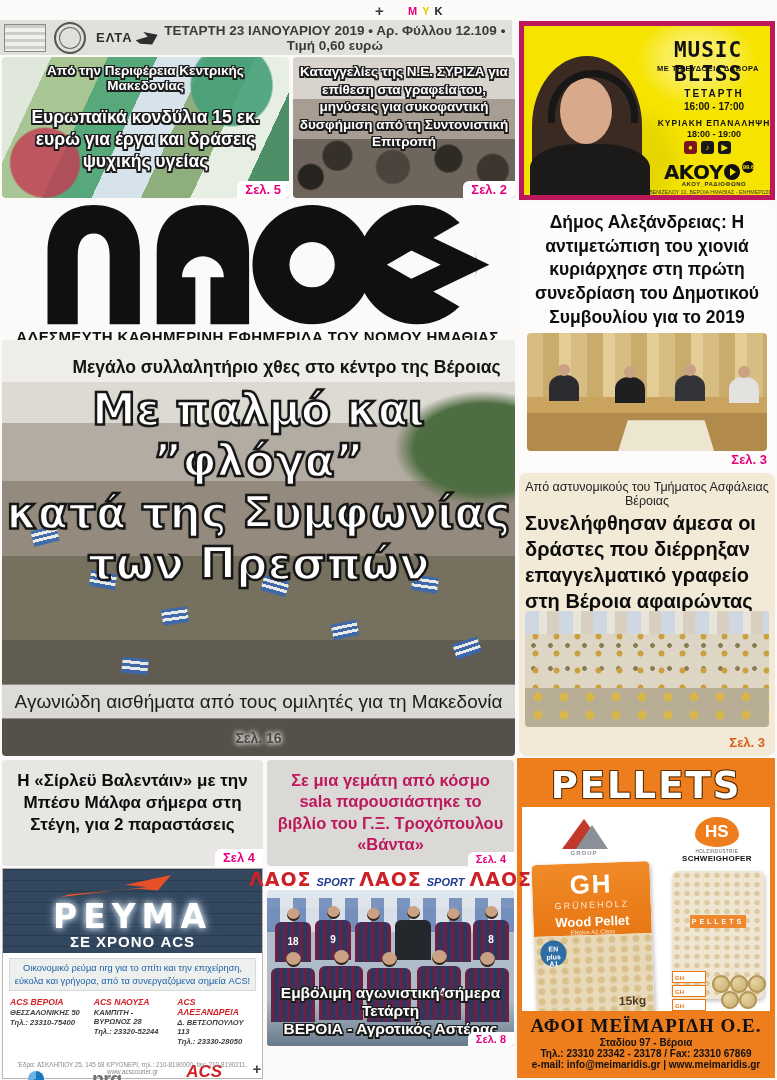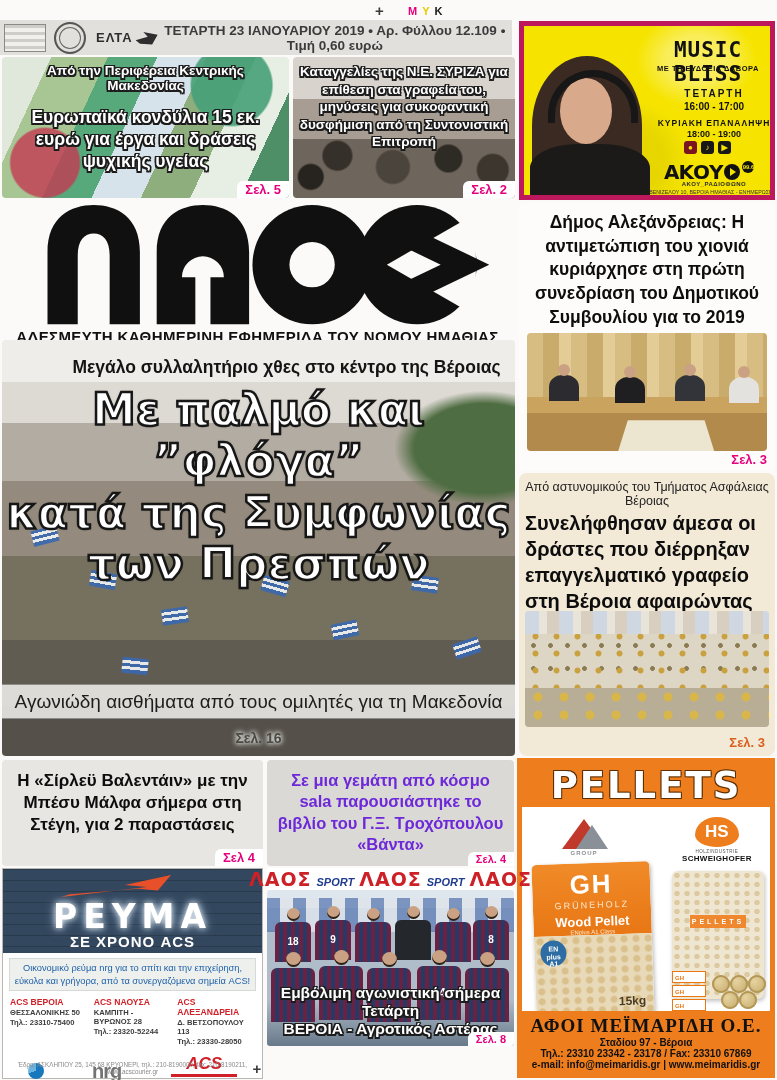--- a/index.html
+++ b/index.html
@@ -97,21 +97,21 @@
     radial-gradient(circle,#8a7b52 0 2px,transparent 2.8px),
     #ded6c4;background-size:21px 17px,17px 23px;}
   .coins-notes{position:absolute;left:0;top:0;width:100%;height:20%;background:repeating-linear-gradient(90deg,#cfd8e2 0 14px,#e8e4da 14px 22px,#d9cfc0 22px 34px);}
   .coins-tray{position:absolute;left:0;bottom:0;width:100%;height:34%;background:
     radial-gradient(circle,#d9b64a 0 4px,transparent 5px) 0 0/26px 18px,#b8ad95;}
   .art-arrest .ref{position:absolute;right:10px;bottom:6px;font-size:13px;font-weight:bold;color:#d95f1e;}
   
   .teaser-theatre{left:2px;top:760px;width:261px;height:106px;background:#e8e6e3;border-radius:4px;}
   .teaser-theatre .head{padding:10px 8px 0;text-align:center;font-size:17px;font-weight:bold;line-height:1.3;color:#0d0d0d;}
   .teaser-book{left:267px;top:760px;width:247px;height:106px;background:#dbd9d6;border-radius:4px;}
-  .teaser-book .head{padding:10px 8px 0;text-align:center;font-size:16.5px;font-weight:bold;line-height:1.3;color:#6d28d9;}
+  .teaser-book .head{padding:10px 8px 0;text-align:center;font-size:16.5px;font-weight:bold;line-height:1.3;color:#be185d;}
   
   .ad-pellets{left:517px;top:758px;width:258px;height:320px;background:#fff;border:5px solid #ee7d1d;box-sizing:border-box;overflow:hidden;}
   .pl-band{height:44px;background:#ee7d1d;display:flex;align-items:center;justify-content:center;}
   .pl-title{font-size:37px;font-weight:bold;letter-spacing:2px;color:#fff;text-shadow:-1px -1px 0 #5c2f00,1px -1px 0 #5c2f00,-1px 1px 0 #5c2f00,1px 1px 0 #5c2f00;font-family:"DejaVu Sans",sans-serif;}
   .aw{position:absolute;left:40px;top:56px;}
   .aw-tri{width:0;height:0;border-left:22px solid transparent;border-right:22px solid transparent;border-bottom:30px solid #c0392b;position:relative;}
   .aw-tri:after{content:"";position:absolute;left:-8px;top:6px;border-left:16px solid transparent;border-right:16px solid transparent;border-bottom:24px solid #8a9097;}
   .aw-label{font-size:6px;color:#8a9097;font-weight:bold;letter-spacing:1px;margin-top:1px;text-align:center;}
   .hs{position:absolute;left:160px;top:54px;text-align:center;}
   .hs-mark{width:44px;height:30px;background:#ee7d1d;border-radius:50% 50% 50% 50%/60% 60% 40% 40%;color:#fff;font-weight:bold;font-size:17px;line-height:30px;margin:0 auto;}
@@ -137,21 +137,21 @@
   .pl-dealer .tel{font-size:10px;font-weight:bold;}
   .pl-dealer .mail{font-size:10px;font-weight:bold;}
   
   .ad-acs{left:2px;top:868px;width:261px;height:211px;border:1px solid #b9b7b4;box-sizing:border-box;background:#fff;}
   .acs-neon{position:relative;height:84px;background:
     repeating-linear-gradient(180deg,rgba(0,0,0,.18) 0 1px,transparent 1px 11px),#33475e;overflow:hidden;}
   .acs-arrow{position:absolute;left:58px;top:6px;width:110px;height:22px;background:#e8502a;clip-path:polygon(0 100%,78% 55%,58% 45%,100% 0,88% 70%,70% 62%,8% 88%);}
   .neon-txt{position:absolute;top:28px;width:100%;text-align:center;font-size:33px;letter-spacing:6px;color:#fff;font-weight:bold;text-shadow:0 0 6px rgba(255,255,255,.9),0 0 12px rgba(180,220,255,.7);font-family:"DejaVu Sans",sans-serif;}
   .acs-sub{position:absolute;top:64px;width:100%;text-align:center;font-size:15px;font-weight:bold;color:#fff;letter-spacing:1px;}
   .acs-body{margin:5px 6px 0;background:#eef0ee;border:1px solid #d7d9d7;font-size:9.3px;color:#1d5fa8;text-align:center;line-height:1.35;padding:3px 0;}
-  .acs-stores{display:flex;margin:6px 4px 8px;}
+  .acs-stores{display:flex;margin:6px 4px 16px;font-style:italic;}
   .acs-store{flex:1;padding:0 3px;}
   .acs-store .nm{color:#d22028;font-weight:bold;font-size:8.6px;}
   .acs-store .ad1,.acs-store .ph{color:#3c3c3c;font-size:7.6px;font-weight:bold;margin-top:1px;}
   .acs-logos{display:flex;align-items:center;justify-content:space-around;margin-top:6px;}
   .nrg-wrap{display:flex;align-items:center;gap:3px;}
   .nrg-swirl{width:16px;height:16px;border-radius:50%;background:conic-gradient(#1878be 0 70%,#6db3e0 70% 100%);}
   .nrg-txt{font-size:20px;font-weight:bold;color:#737373;letter-spacing:-1px;margin-left:45px;}
   .acs-logo-wrap{text-align:center;}
   .acs-logo-txt{font-size:17px;font-weight:bold;font-style:italic;color:#d22028;border-bottom:3px solid #d22028;padding:0 8px;}
   .acs-tag{font-size:7.5px;color:#d22028;font-weight:bold;margin-top:2px;}

